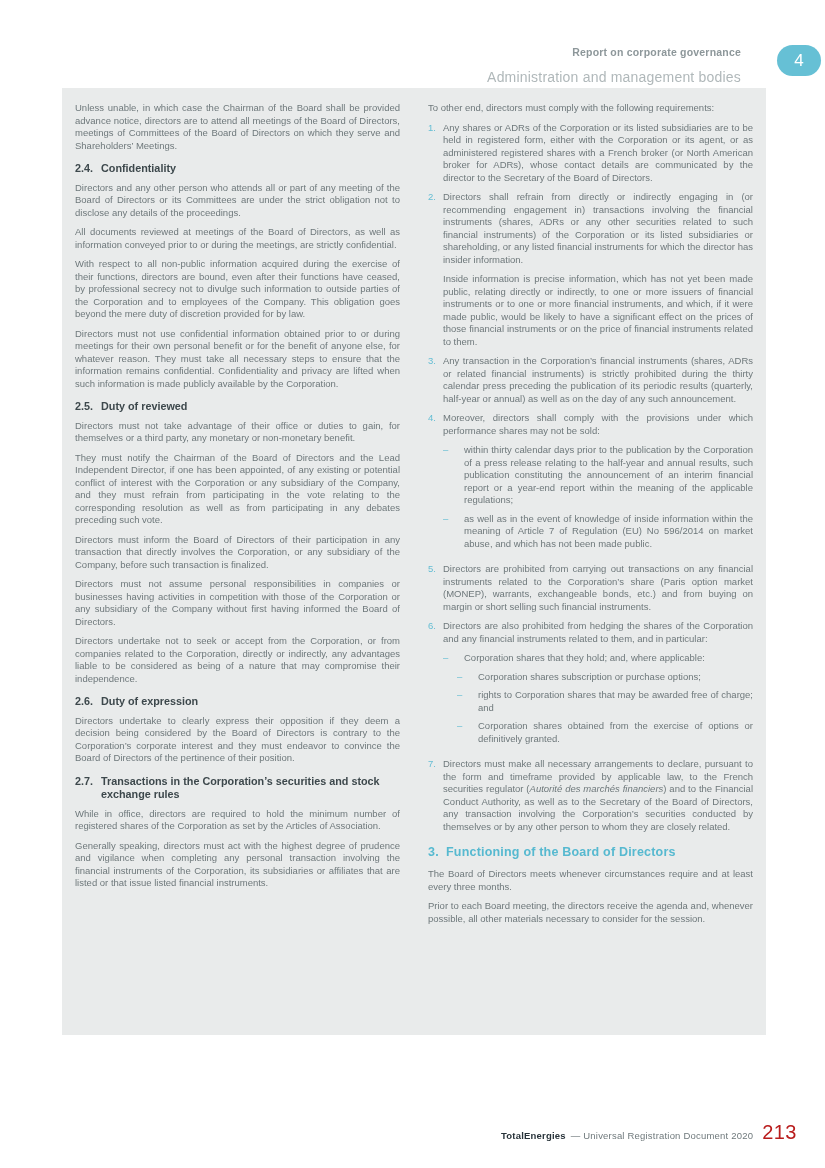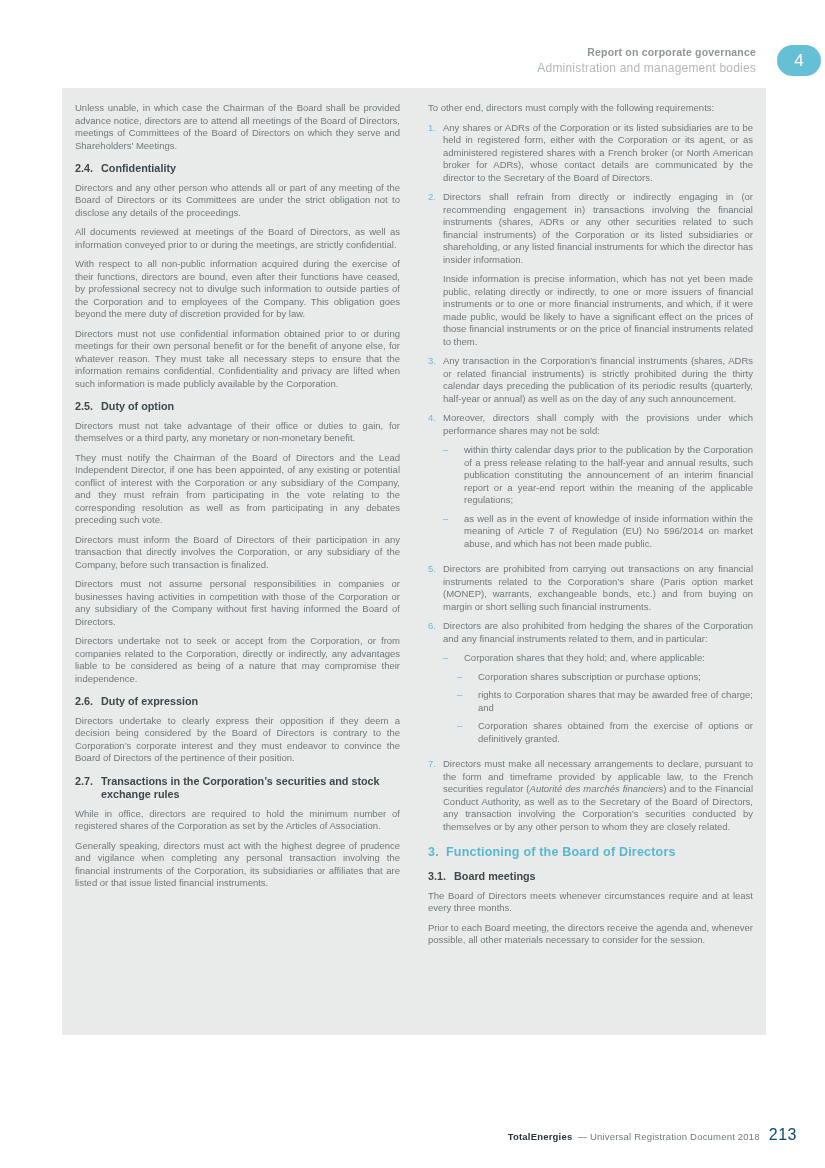--- a/index.html
+++ b/index.html
@@ -3,23 +3,23 @@
 <meta charset="utf-8">
 <style>
   * { box-sizing: border-box; }
   html,body { margin:0; padding:0; background:#ffffff; }
   .page {
     position:relative; width:825px; height:1168px; overflow:hidden;
     background:#ffffff; font-family:"Liberation Sans", sans-serif;
   }
 
   
-  .hdr-text { position:absolute; top:46px; right:69px; text-align:right; }
+  .hdr-text { position:absolute; top:46px; right:84px; text-align:right; }
   .hdr-title { font-size:10.5px; font-weight:bold; color:#8d979a; letter-spacing:.2px; }
-  .hdr-sub { font-size:12px; color:#b0b8ba; margin-top:3px; letter-spacing:.2px; }
+  .hdr-sub { font-size:14px; color:#b0b8ba; margin-top:11px; letter-spacing:.2px; }
   .chapter-badge {
     position:absolute; top:45px; right:4px; width:44px; height:31px;
     background:#66c0d5; border-radius:16px; color:#ffffff;
     display:flex; align-items:center; justify-content:center;
     font-size:17px; font-weight:400;
   }
 
   
   .panel {
     position:absolute; left:62px; top:88px; width:704px; height:947px;
@@ -56,21 +56,21 @@
   .dash + .dash { margin-top:6px; }
   .l2-group { margin-left:14px; margin-top:6px; }
   .l2-group .dash { margin-bottom:6px; }
   .it { font-style:italic; }
 
   
   .footer { position:absolute; right:28px; bottom:24px; display:flex; align-items:baseline; }
   .footer-line { font-size:9.5px; color:#6f797c; letter-spacing:.2px; }
   .brand { font-weight:bold; color:#28333a; }
   .doc-line { margin-left:5px; }
-  .page-num { font-size:16px; color:#0c4a6e; margin-left:9px; letter-spacing:.5px; }
+  .page-num { font-size:20px; color:#b91c1c; margin-left:9px; letter-spacing:.5px; }
 </style>
 </head>
 <body>
 
 <div class="page">
 
   <div class="hdr-text">
     <div class="hdr-title">Report on corporate governance</div>
     <div class="hdr-sub">Administration and management bodies</div>
   </div>
@@ -83,21 +83,21 @@
       <h3 class="sec">
         <span class="num">2.4.</span>
         <span class="txt">Confidentiality</span>
       </h3>
       <p class="jp">Directors and any other person who attends all or part of any meeting of the Board of Directors or its Committees are under the strict obligation not to disclose any details of the proceedings.</p>
       <p class="jp">All documents reviewed at meetings of the Board of Directors, as well as information conveyed prior to or during the meetings, are strictly confidential.</p>
       <p class="jp">With respect to all non-public information acquired during the exercise of their functions, directors are bound, even after their functions have ceased, by professional secrecy not to divulge such information to outside parties of the Corporation and to employees of the Company. This obligation goes beyond the mere duty of discretion provided for by law.</p>
       <p class="jp">Directors must not use confidential information obtained prior to or during meetings for their own personal benefit or for the benefit of anyone else, for whatever reason. They must take all necessary steps to ensure that the information remains confidential. Confidentiality and privacy are lifted when such information is made publicly available by the Corporation.</p>
       <h3 class="sec">
         <span class="num">2.5.</span>
-        <span class="txt">Duty of option</span>
+        <span class="txt">Duty of reviewed</span>
       </h3>
       <p class="jp">Directors must not take advantage of their office or duties to gain, for themselves or a third party, any monetary or non-monetary benefit.</p>
       <p class="jp">They must notify the Chairman of the Board of Directors and the Lead Independent Director, if one has been appointed, of any existing or potential conflict of interest with the Corporation or any subsidiary of the Company, and they must refrain from participating in the vote relating to the corresponding resolution as well as from participating in any debates preceding such vote.</p>
       <p class="jp">Directors must inform the Board of Directors of their participation in any transaction that directly involves the Corporation, or any subsidiary of the Company, before such transaction is finalized.</p>
       <p class="jp">Directors must not assume personal responsibilities in companies or businesses having activities in competition with those of the Corporation or any subsidiary of the Company without first having informed the Board of Directors.</p>
       <p class="jp">Directors undertake not to seek or accept from the Corporation, or from companies related to the Corporation, directly or indirectly, any advantages liable to be considered as being of a nature that may compromise their independence.</p>
       <h3 class="sec">
         <span class="num">2.6.</span>
         <span class="txt">Duty of expression</span>
       </h3>
@@ -124,21 +124,21 @@
         <span class="req-num">2.</span>
         <div class="req-body">
           <p class="jp">Directors shall refrain from directly or indirectly engaging in (or recommending engagement in) transactions involving the financial instruments (shares, ADRs or any other securities related to such financial instruments) of the Corporation or its listed subsidiaries or shareholding, or any listed financial instruments for which the director has insider information.</p>
           <p class="jp">Inside information is precise information, which has not yet been made public, relating directly or indirectly, to one or more issuers of financial instruments or to one or more financial instruments, and which, if it were made public, would be likely to have a significant effect on the prices of those financial instruments or on the price of financial instruments related to them.</p>
         </div>
       </div>
 
       <div class="req">
         <span class="req-num">3.</span>
         <div class="req-body">
-            <p class="jp">Any transaction in the Corporation’s financial instruments (shares, ADRs or related financial instruments) is strictly prohibited during the thirty calendar days preceding the publication of its periodic results (quarterly, half-year or annual) as well as on the day of any such announcement.</p>
+            <p class="jp">Any transaction in the Corporation’s financial instruments (shares, ADRs or related financial instruments) is strictly prohibited during the thirty calendar press preceding the publication of its periodic results (quarterly, half-year or annual) as well as on the day of any such announcement.</p>
           </div>
       </div>
 
       <div class="req">
         <span class="req-num">4.</span>
         <div class="req-body">
           <p class="jp">Moreover, directors shall comply with the provisions under which performance shares may not be sold:</p>
           <div class="dash">
             <span class="dash-m">–</span>
             <p class="jp">within thirty calendar days prior to the publication by the Corporation of a press release relating to the half-year and annual results, such publication constituting the announcement of an interim financial report or a year-end report within the meaning of the applicable regulations;</p>
@@ -187,28 +187,24 @@
         <div class="req-body">
           <p class="jp"><span>Directors must make all necessary arrangements to declare, pursuant to the form and timeframe provided by applicable law, to the French securities regulator (</span><span class="it">Autorité des marchés financiers</span><span>) and to the Financial Conduct Authority, as well as to the Secretary of the Board of Directors, any transaction involving the Corporation’s securities conducted by themselves or by any other person to whom they are closely related.</span></p>
         </div>
       </div>
 
       <h2 class="teal-h">
         <span class="num">3.</span>
         <span>Functioning of the Board of Directors</span>
       </h2>
 
-      <h3 class="sec">
-        <span class="num">3.1.</span>
-        <span class="txt">Board meetings</span>
-      </h3>
       <p class="jp">The Board of Directors meets whenever circumstances require and at least every three months.</p>
       <p class="jp">Prior to each Board meeting, the directors receive the agenda and, whenever possible, all other materials necessary to consider for the session.</p>
     </div>
   </div>
 
   <div class="footer">
     <span class="footer-line brand">TotalEnergies</span>
-    <span class="footer-line doc-line">— Universal Registration Document 2018</span>
+    <span class="footer-line doc-line">— Universal Registration Document 2020</span>
     <span class="page-num">213</span>
   </div>
 
 </div>
 
 </body></html>

